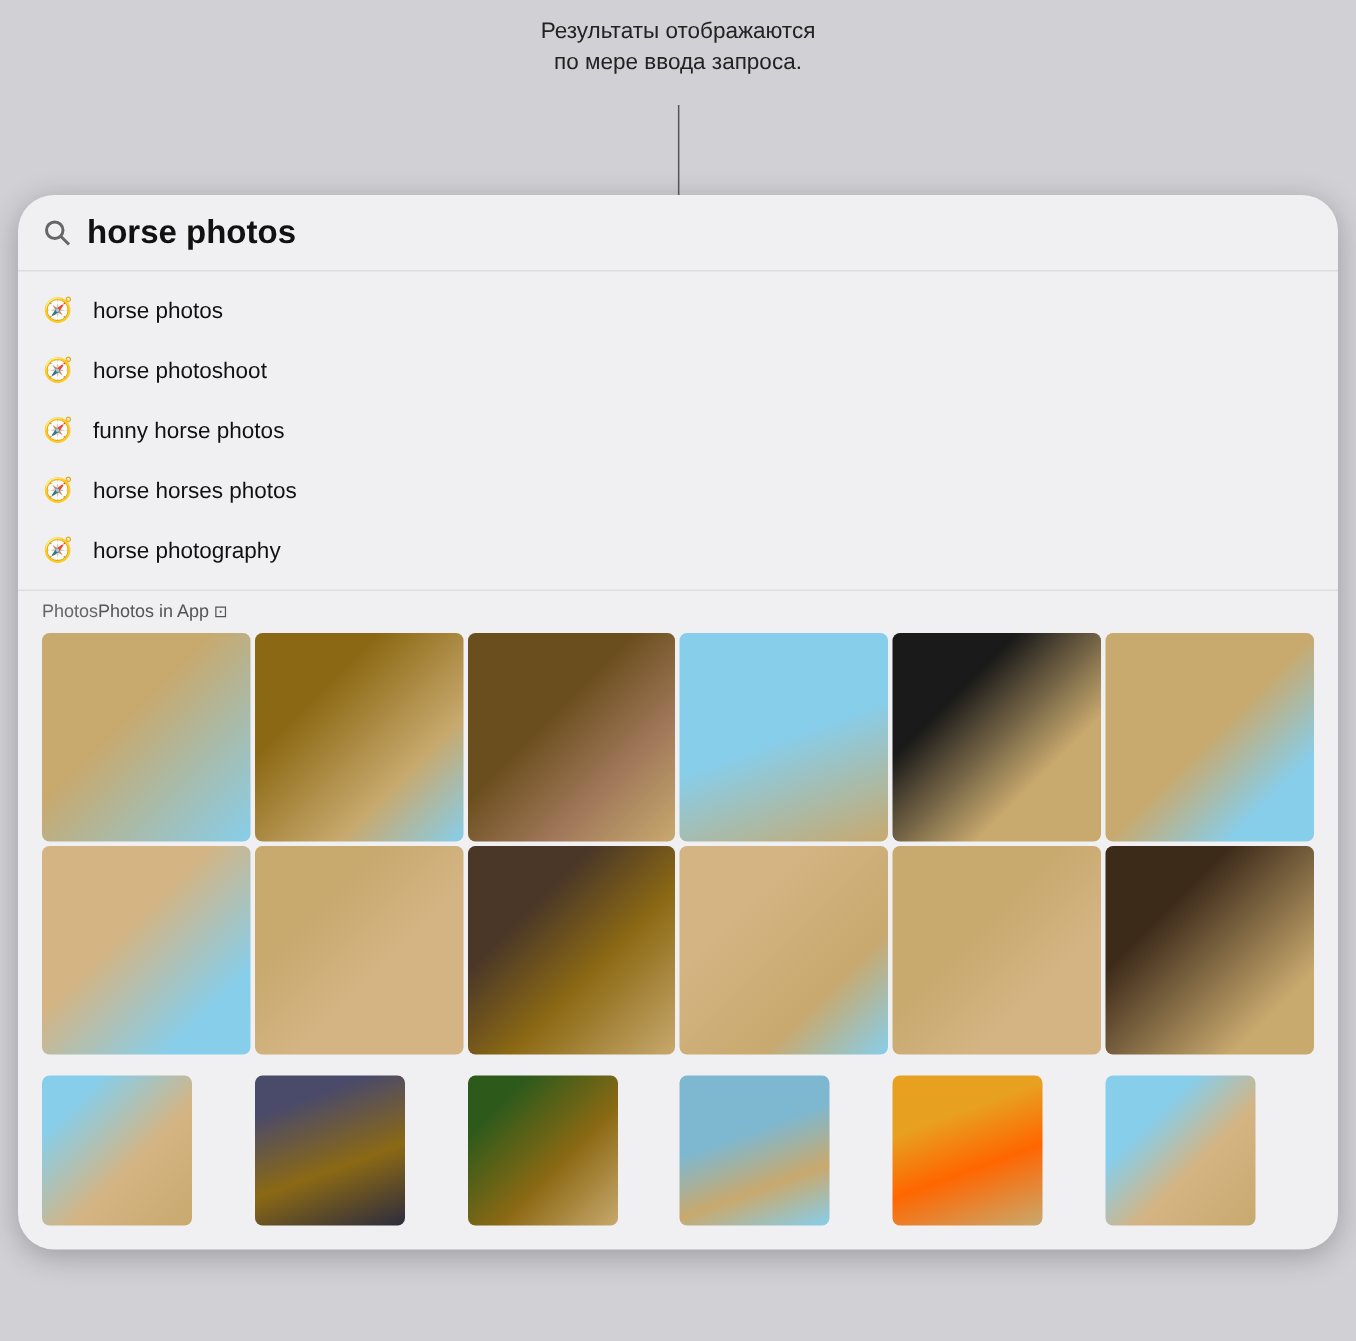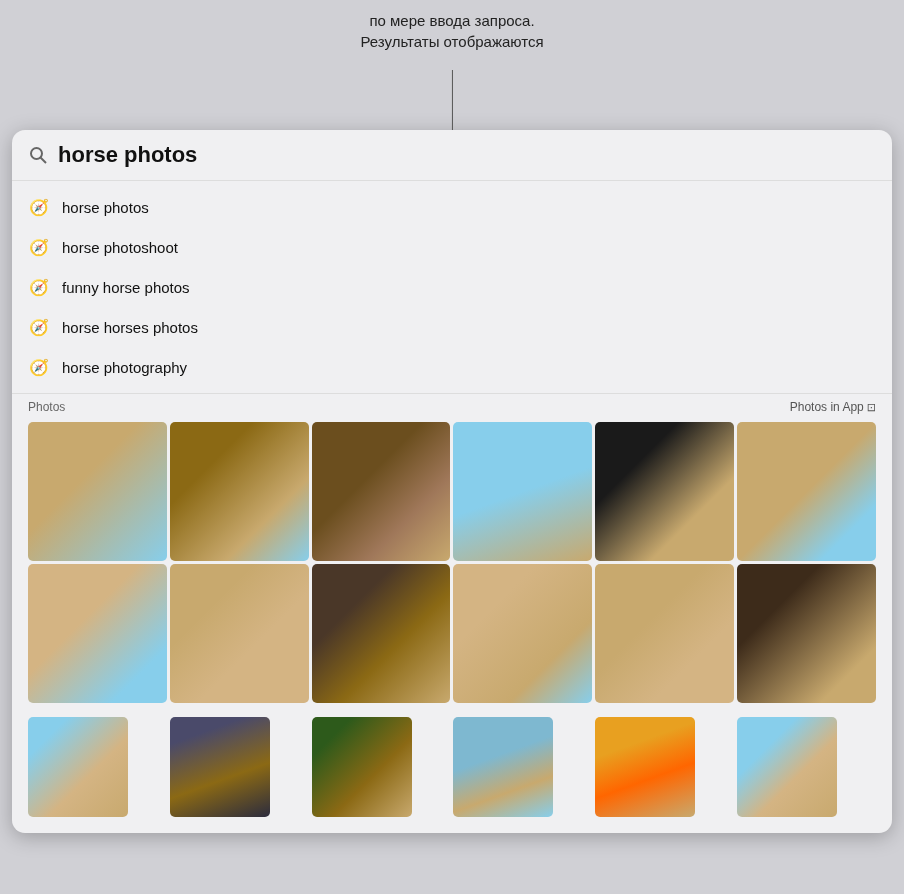--- a/index.html
+++ b/index.html
@@ -35,21 +35,21 @@
       line-height: 1.4;
       white-space: nowrap;
     }
 
     .search-panel {
       position: absolute;
       top: 130px;
       left: 12px;
       right: 12px;
       background: #f0f0f2;
-      border-radius: 13px;
+      border-radius: 24px;
       padding: 0;
       overflow: hidden;
       box-shadow: 0 4px 20px rgba(0,0,0,0.25);
     }
 
     .search-bar {
       display: flex;
       align-items: center;
       padding: 12px 16px;
       gap: 10px;
@@ -95,21 +95,21 @@
       font-size: 16px;
     }
 
     .suggestion-text {
       font-size: 15px;
       color: #111;
     }
 
     .section-header {
       display: flex;
-      justify-content: space-between;
+      justify-content: flex-start;
       align-items: center;
       padding: 6px 16px 4px;
     }
 
     .section-title {
       font-size: 12px;
       color: #666;
       font-weight: 500;
       text-transform: capitalize;
     }
@@ -181,22 +181,22 @@
 
     
     .photo-thumb, .web-img-thumb {
       position: relative;
     }
   </style>
 </head>
 <body>
 
 <div class="tooltip-container">
+  <div class="tooltip-text">Результаты отображаются</div>
   <div class="tooltip-text">по мере ввода запроса.</div>
-  <div class="tooltip-text">Результаты отображаются</div>
   <div class="tooltip-line"></div>
 </div>
 
 <div class="search-panel">
 
   <div class="search-bar">
     <span class="search-icon-svg">
       <svg viewBox="0 0 20 20" fill="none" stroke="#666" stroke-width="2">
         <circle cx="8.5" cy="8.5" r="5.5"></circle>
         <line x1="12.5" y1="12.5" x2="18" y2="18"></line>

